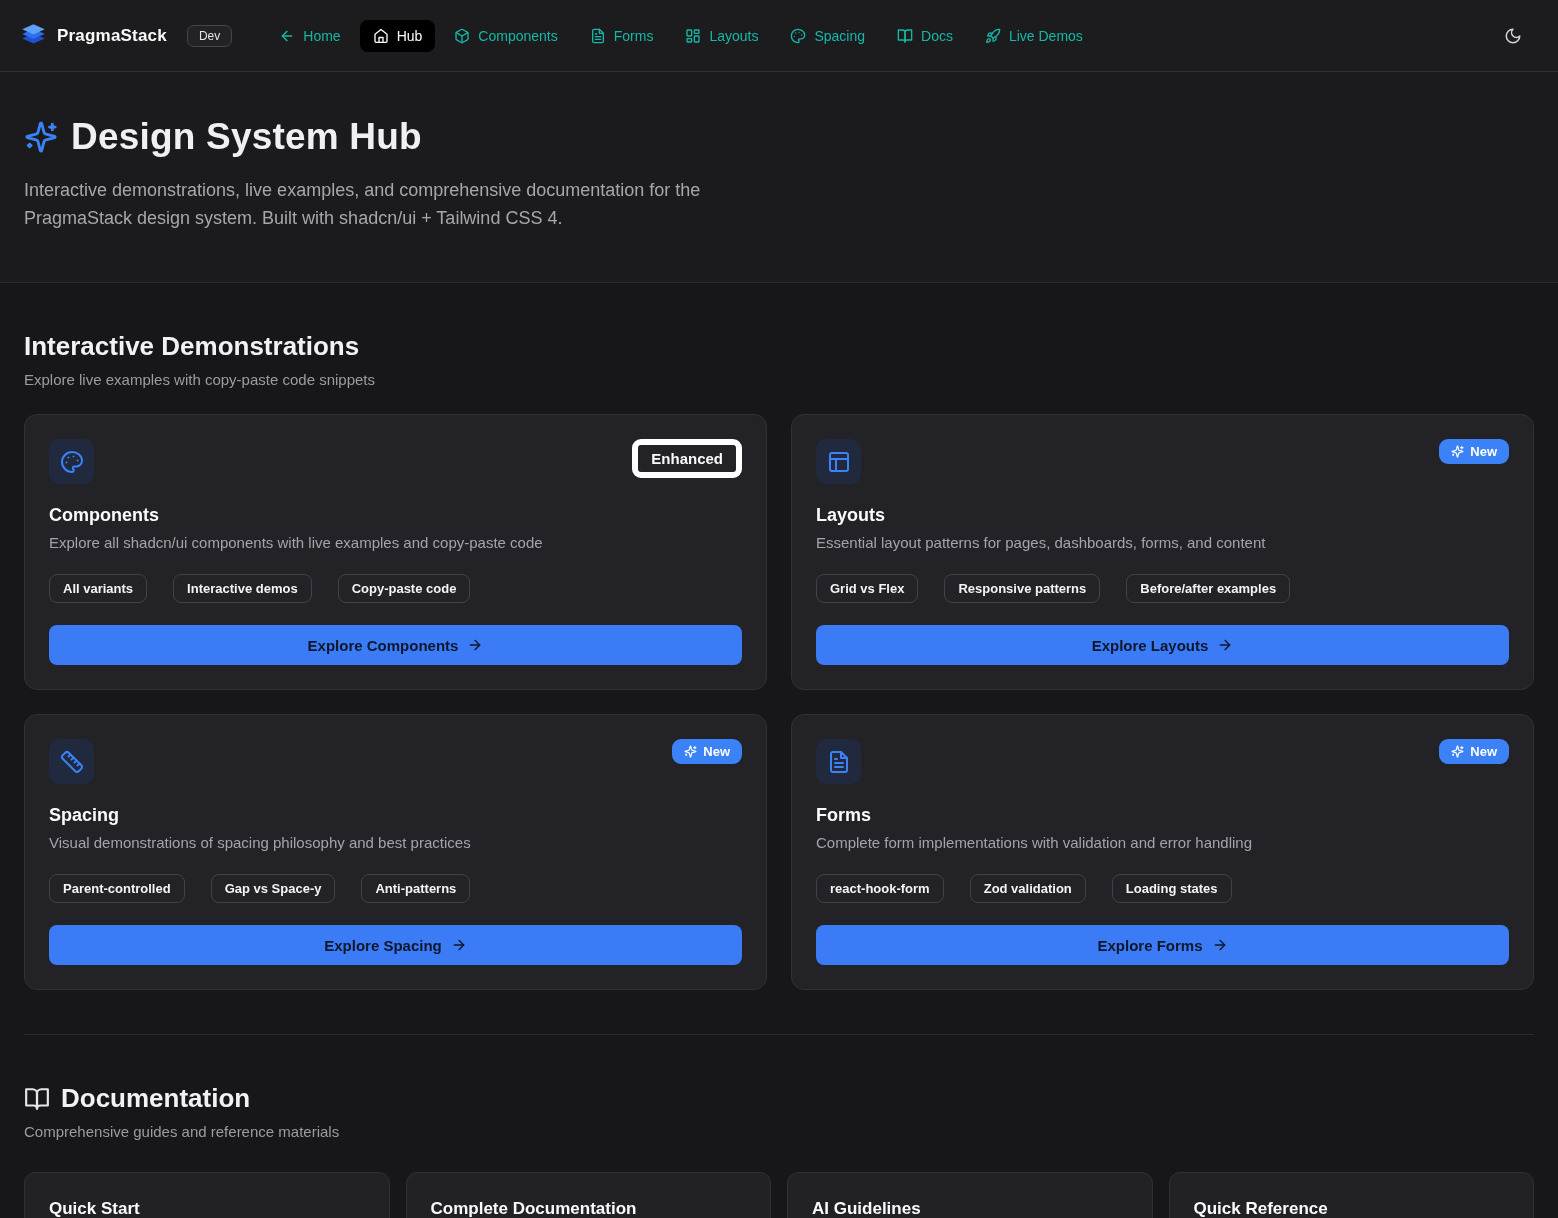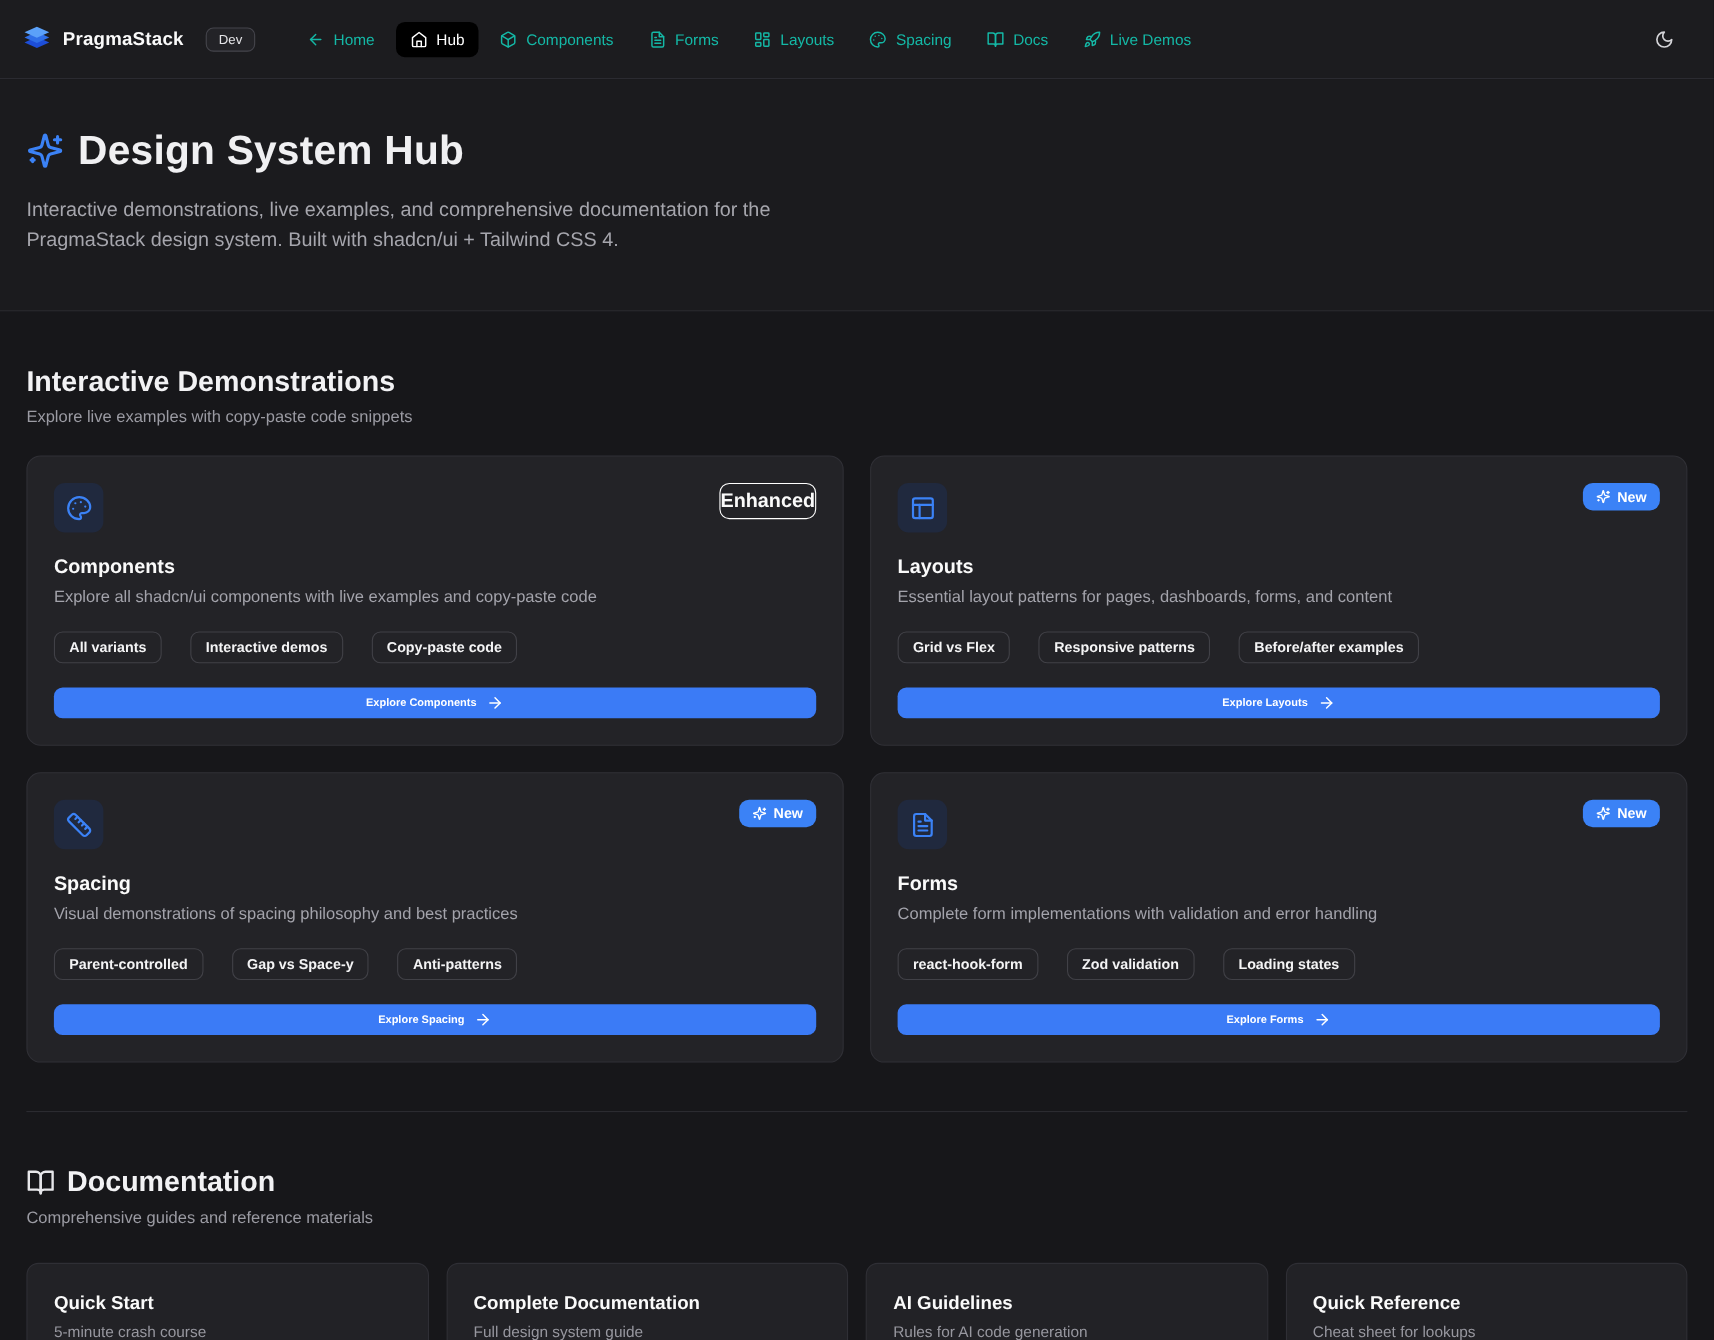--- a/index.html
+++ b/index.html
@@ -53,38 +53,38 @@
     background: #232327; border: 1px solid #303036; border-radius: 13px; padding: 24px;
     display: flex; flex-direction: column;
   }
   .demo-card-top { display: flex; align-items: flex-start; justify-content: space-between; }
   .icon-tile {
     width: 45px; height: 45px; border-radius: 10px; background: #20293e;
     display: flex; align-items: center; justify-content: center; color: #3b82f6;
   }
   .icon-tile svg.icon { width: 24px; height: 24px; }
   .badge-outline {
-    font-size: 18px; font-weight: 700; color: #fafafa; border: 1px solid #ffffff;
-    border-radius: 9px; padding: 5px 0; background: transparent;
+    font-size: 15px; font-weight: 700; color: #fafafa; border: 6px solid #ffffff;
+    border-radius: 9px; padding: 5px 13px; background: transparent;
   }
   .badge-new {
     display: flex; align-items: center; gap: 6px; font-size: 13px; font-weight: 700; color: #ffffff;
     background: #3b82f6; border-radius: 9px; padding: 5px 12px;
   }
   .badge-new svg.icon { width: 13px; height: 13px; stroke-width: 2.2; }
   .demo-card-title { margin-top: 21px; font-size: 18px; font-weight: 700; color: #fafafa; }
   .demo-card-desc { margin-top: 8px; font-size: 15px; color: #a3a3ab; }
   .tag-row { display: flex; gap: 26px; margin-top: 23px; flex-wrap: wrap; }
   .tag {
     font-size: 13px; font-weight: 700; color: #f4f4f5; border: 1px solid #414147;
     border-radius: 8px; padding: 6px 13px; background: transparent;
   }
   .explore-btn {
-    margin-top: 22px; height: 28px; border: none; border-radius: 8px; background: #3b7bf6; color: #ffffff;
-    font-family: inherit; font-size: 10px; font-weight: 600; display: flex; align-items: center; justify-content: center; gap: 9px;
+    margin-top: 22px; height: 40px; border: none; border-radius: 8px; background: #3b7bf6; color: #0f172a;
+    font-family: inherit; font-size: 15px; font-weight: 600; display: flex; align-items: center; justify-content: center; gap: 9px;
     cursor: pointer; width: 100%;
   }
   .explore-btn svg.icon { width: 16px; height: 16px; }
 
   .divider { border: none; border-top: 1px solid #2b2b30; margin-top: 44px; }
 
   
   .doc-grid { display: grid; grid-template-columns: repeat(4, 1fr); gap: 16px; margin-top: 32px; }
   .doc-card {
     background: #222226; border: 1px solid #2f2f35; border-radius: 11px; padding: 26px 24px; cursor: pointer;

